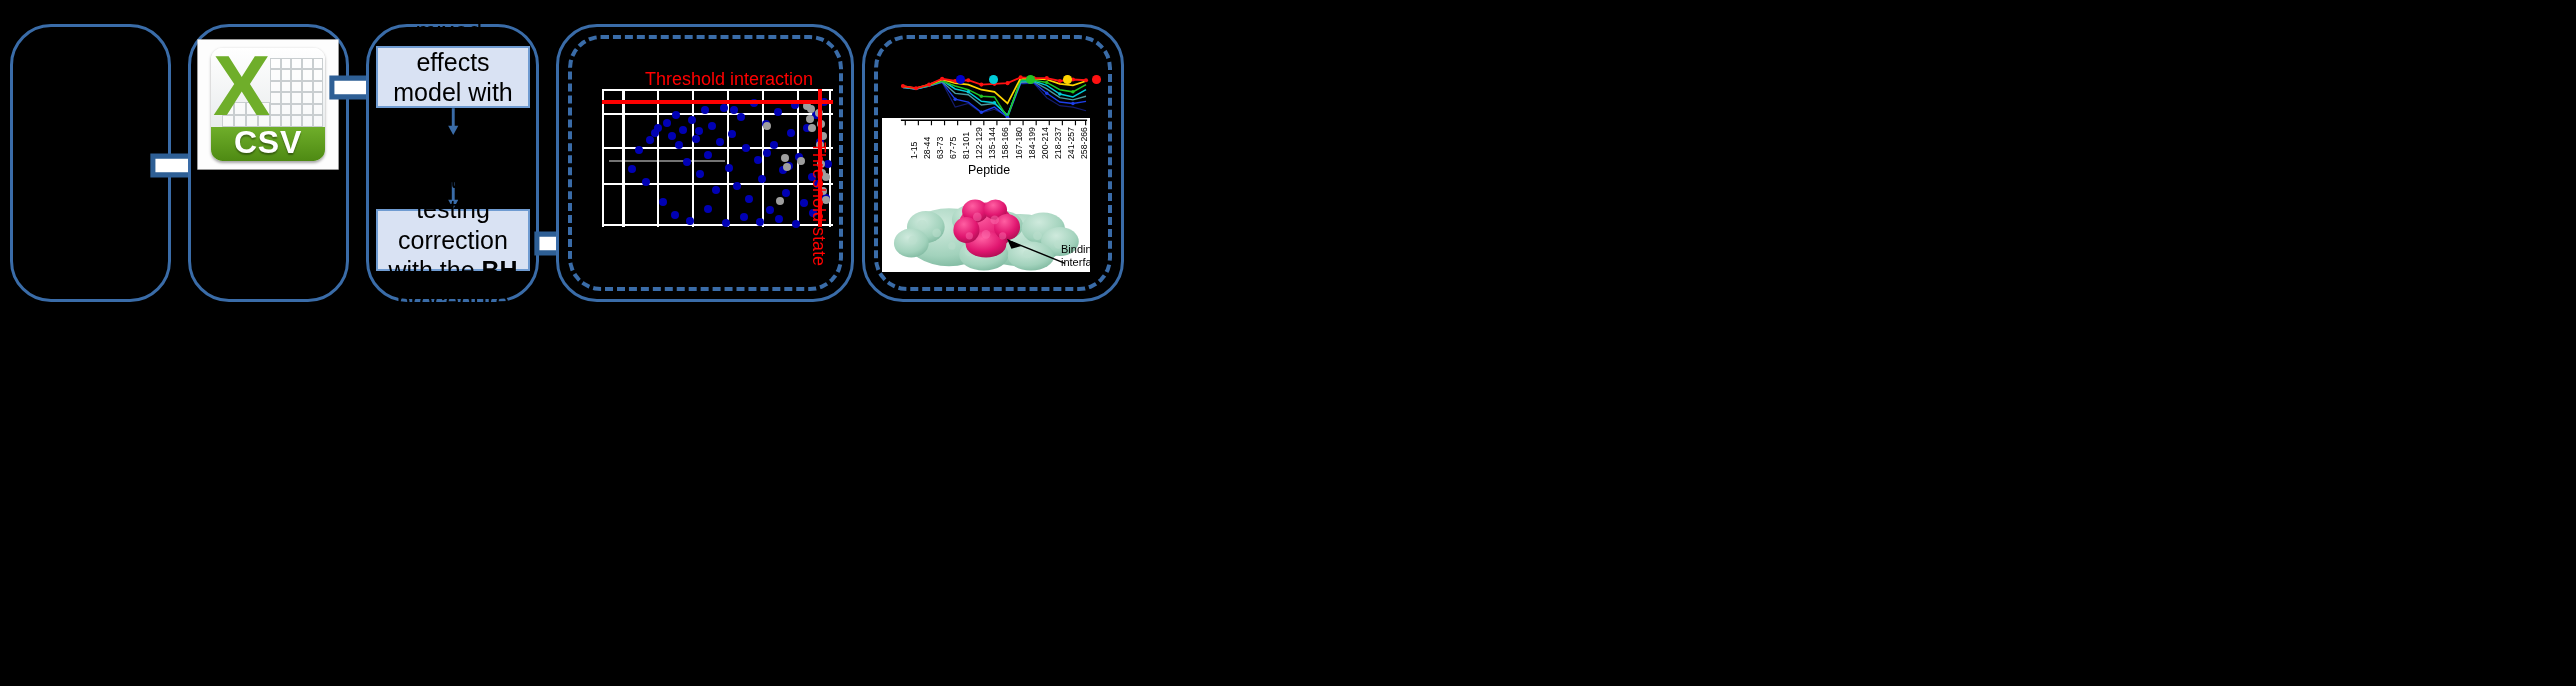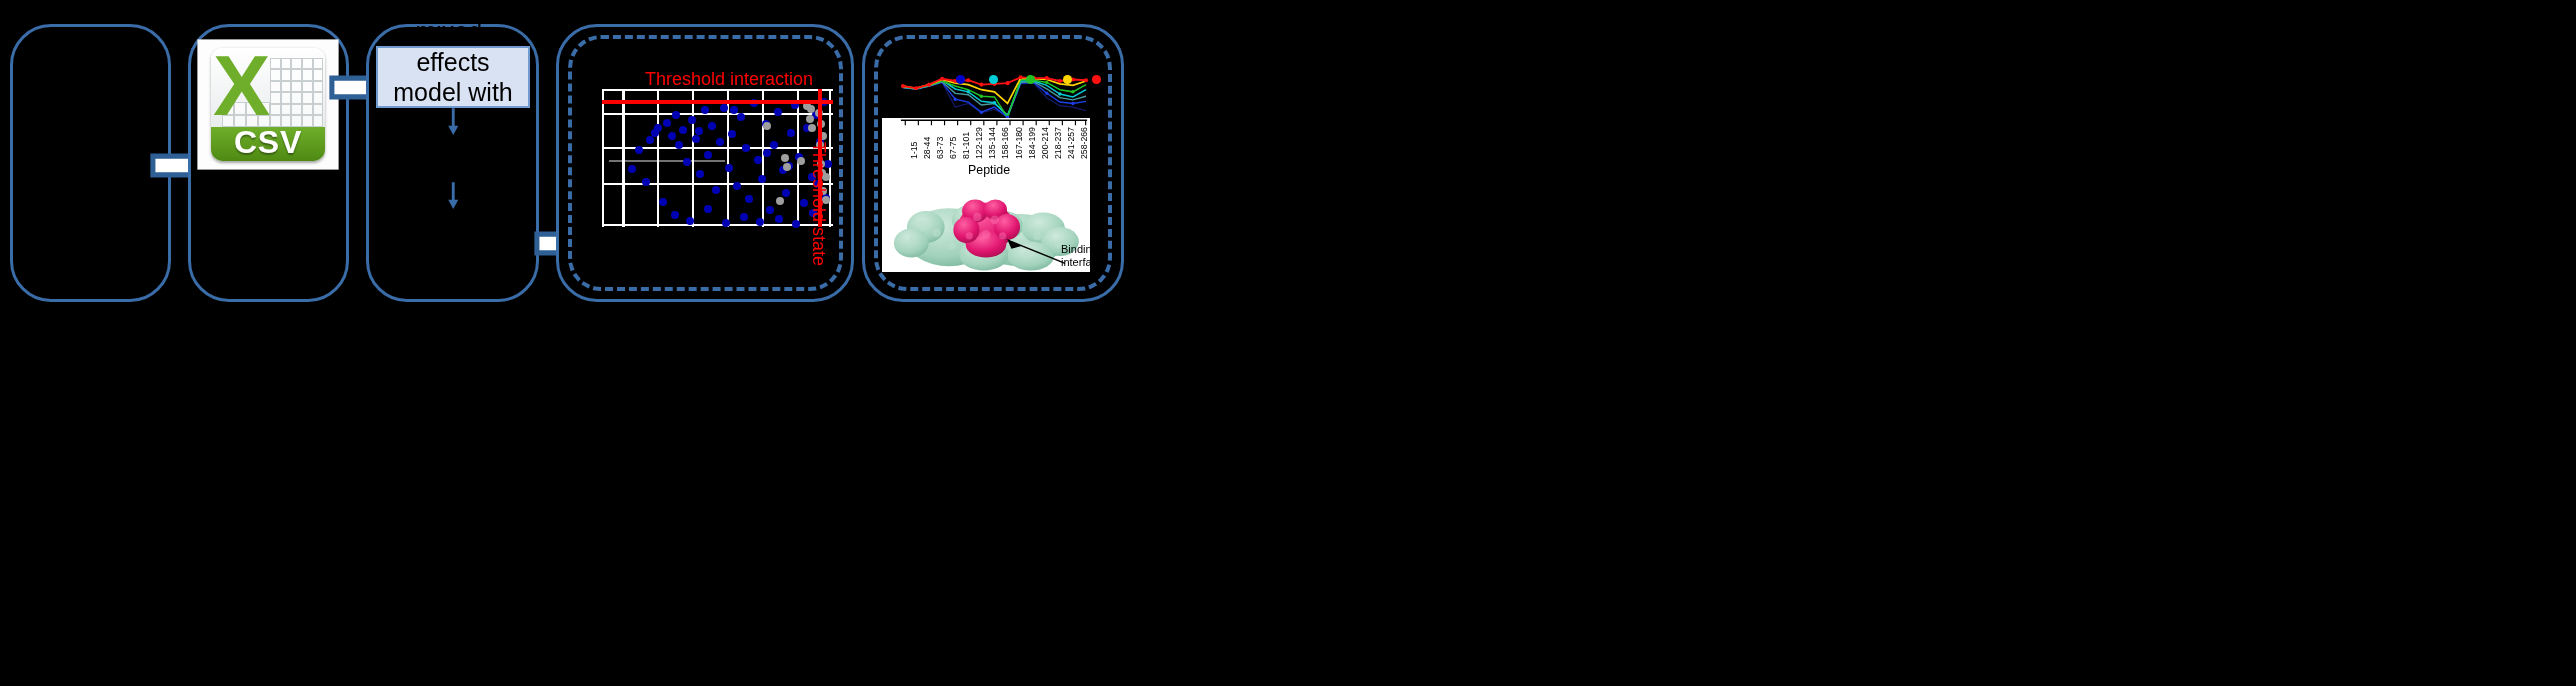--- a/index.html
+++ b/index.html
@@ -149,20 +149,25 @@
   </div>
 
 
   <div class="conn" style="left:446px;top:182px;">
     <svg width="14.5" height="28" viewBox="0 0 20 38">
       <line x1="10" y1="0" x2="10" y2="27" stroke="#3a6ca8" stroke-width="4"></line>
       <polygon points="10,37 3,24 17,24" fill="#3a6ca8"></polygon>
     </svg>
   </div>
 
+  <div class="pbox" style="left:376px;top:209px;width:154px;height:62px;">
+    <div>
+      Multiple testing<br>correction<br>with the <b>BH</b> procedure
+    </div>
+  </div>
 
   <div class="barrow" style="left:534px;top:218px;">
     <svg width="81" height="51" viewBox="0 0 112 70">
       <polygon points="4,22 68,22 68,5 108,35 68,65 68,48 4,48" fill="#ffffff" stroke="#2e5f95" stroke-width="7"></polygon>
     </svg>
   </div>
 
   <div class="panel" style="left:556px;top:24px;width:298px;height:278px;"></div>
   <div class="panel-dashed" style="left:568px;top:35px;width:275px;height:256px;"></div>
 

